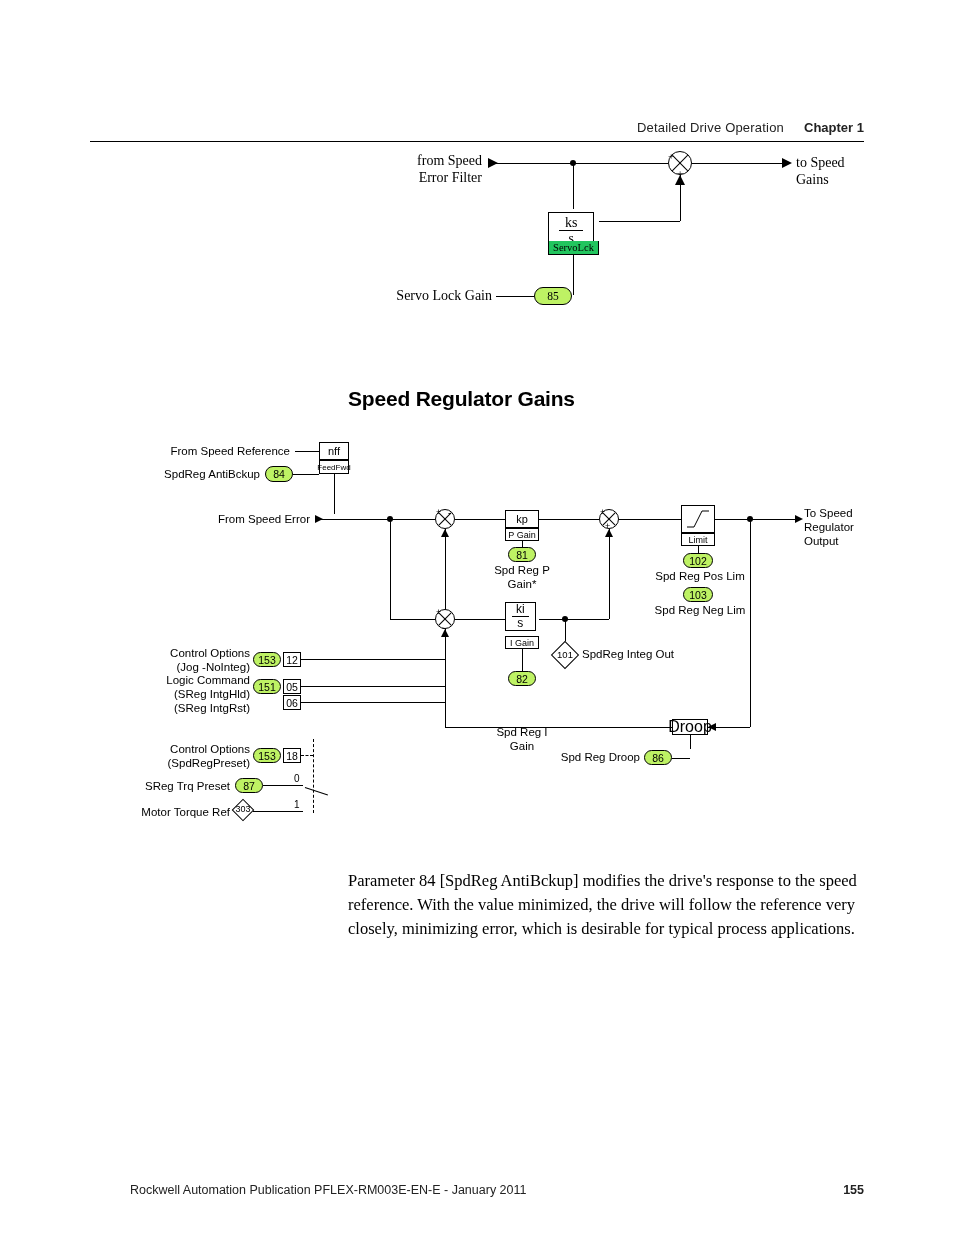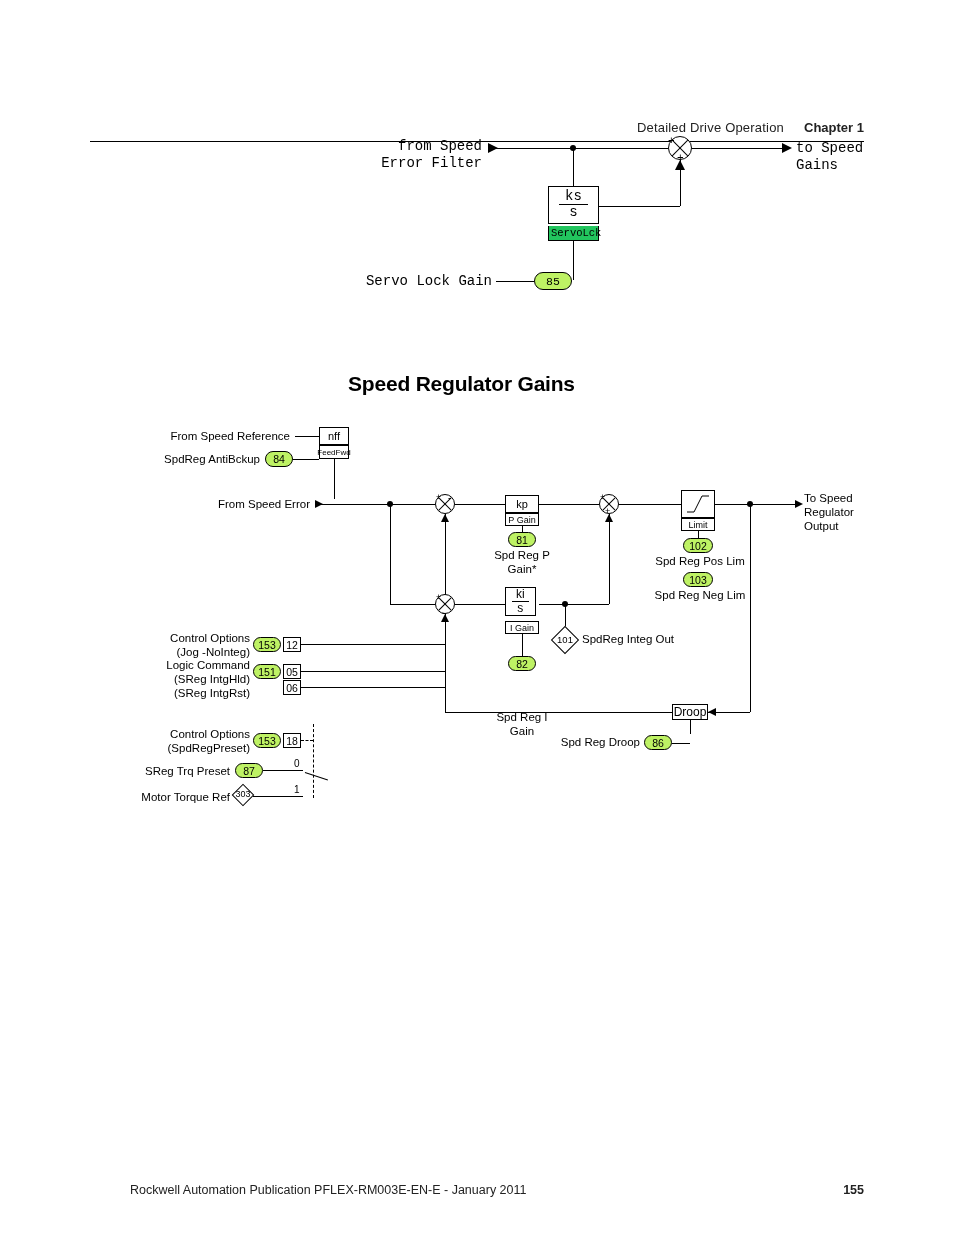--- a/index.html
+++ b/index.html
@@ -55,24 +55,24 @@
     font-size: 12.5px;
     color: #222;
   }
   .footer-pub { flex: 1; }
   .footer-page { font-weight: bold; }
 
   
   .diag1 {
     position: relative;
     margin-left: 258px;
-    margin-top: 3px;
+    margin-top: 18px;
     width: 520px;
     height: 180px;
-    font-family: Liberation Mono, monospace;
+    font-family: Liberation Serif, serif;
     font-size: 14px;
     color: #000;
   }
   .lbl { position: absolute; text-align: center; line-height: 1.2; }
   .line { position: absolute; background: #000; }
   .h1-line { height: 1px; }
   .v1-line { width: 1px; }
   .dot { position: absolute; width: 6px; height: 6px; background:#000; border-radius:50%; transform: translate(-50%,-50%); }
   .summing { position: absolute; width: 24px; height: 24px; border: 1px solid #000; border-radius: 50%; background:#fff; }
   .summing::before, .summing::after {
@@ -141,21 +141,21 @@
     <div class="summing" style="left:320px; top:-2px;"></div>
     <div class="lbl" style="left:320px; top:-3px; font-size:11px;">+</div>
     <div class="lbl" style="left:329px; top:14px; font-size:11px;">+</div>
 
     <div class="line h1-line" style="left:344px; top:10px; width:90px;"></div>
     <div class="arrowR" style="left:434px; top:10px;"></div>
     <div class="lbl" style="left:448px; top:2px; text-align:left;">to Speed Gains</div>
 
     <div class="line v1-line" style="left:225px; top:10px; height:46px;"></div>
 
-    <div class="boxblk fracbox" style="left:200px; top:48px;">
+    <div class="boxblk fracbox" style="left:200px; top:59px;">
       <div class="top">ks</div>
       <div class="bot">s</div>
     </div>
     <div class="sublabel" style="position:absolute; left:200px; top:88px; width:51px; text-align:center;">ServoLck</div>
 
     <div class="line h1-line" style="left:251px; top:68px; width:81px;"></div>
     <div class="line v1-line" style="left:332px; top:22px; height:46px;"></div>
     <div class="arrowU" style="left:332px; top:22px;"></div>
 
     <div class="line v1-line" style="left:225px; top:102px; height:40px;"></div>
@@ -219,21 +219,21 @@
 
     <div class="pill" style="left:593px; top:114px; width:30px; height:15px; font-size:10.5px;">102</div>
     <div class="line v1-line" style="left:608px; top:107px; height:7px;"></div>
     <div class="d2-llbl" style="left:560px; top:131px; width:100px; text-align:center;">Spd Reg Pos Lim</div>
     <div class="pill" style="left:593px; top:148px; width:30px; height:15px; font-size:10.5px;">103</div>
     <div class="d2-llbl" style="left:560px; top:165px; width:100px; text-align:center;">Spd Reg Neg Lim</div>
 
     <div class="line v1-line" style="left:660px; top:80px; height:208px;"></div>
     <div class="line h1-line" style="left:618px; top:288px; width:42px;"></div>
     <div class="arrowL-sm" style="left:618px; top:288px;"></div>
-    <div class="smallbox" style="left:582px; top:280px; width:36px; height:16px; font-size:12px;">Droop</div>
+    <div class="smallbox" style="left:582px; top:280px; width:36px; height:16px; font-size:16px;">Droop</div>
     <div class="line h1-line" style="left:355px; top:288px; width:227px;"></div>
     <div class="line v1-line" style="left:355px; top:90px; height:198px;"></div>
     <div class="arrowU-sm" style="left:355px; top:90px;"></div>
 
     <div class="pill" style="left:554px; top:311px; width:28px; height:15px; font-size:10.5px;">86</div>
     <div class="line v1-line" style="left:600px; top:296px; height:14px;"></div>
     <div class="line h1-line" style="left:582px; top:319px; width:18px;"></div>
     <div class="d2-lbl" style="left:460px; top:312px; width:90px;">Spd Reg Droop</div>
 
     <div class="line v1-line" style="left:300px; top:80px; height:100px;"></div>
@@ -306,20 +306,21 @@
     <div class="diamond" style="left:145px; top:363px; width:16px; height:16px;"></div>
     <div class="d2-lblc" style="left:143px; top:365px; width:20px; font-size:9px;">303</div>
     <div class="line h1-line" style="left:163px; top:372px; width:50px;"></div>
     <div class="d2-lblc" style="left:204px; top:360px; font-size:10px;">1</div>
 
     <div class="switch-line" style="left:215px; top:348px; transform-origin:left center; transform: rotate(18deg);"></div>
     <div style="position:absolute; left:238px; top:355px; width:1px; height:1px;"></div>
 
   </div>
 
+  <p class="body-text">Parameter 84 [SpdReg AntiBckup] modifies the drive's response to the speed reference. With the value minimized, the drive will follow the reference very closely, minimizing error, which is desirable for typical process applications.</p>
 
 </div>
 
 <div class="footer-row">
   <span style="width:40px;"></span>
   <span class="footer-pub">Rockwell Automation Publication PFLEX-RM003E-EN-E - January 2011</span>
   <span class="footer-page">155</span>
 </div>
 
 </body></html>

